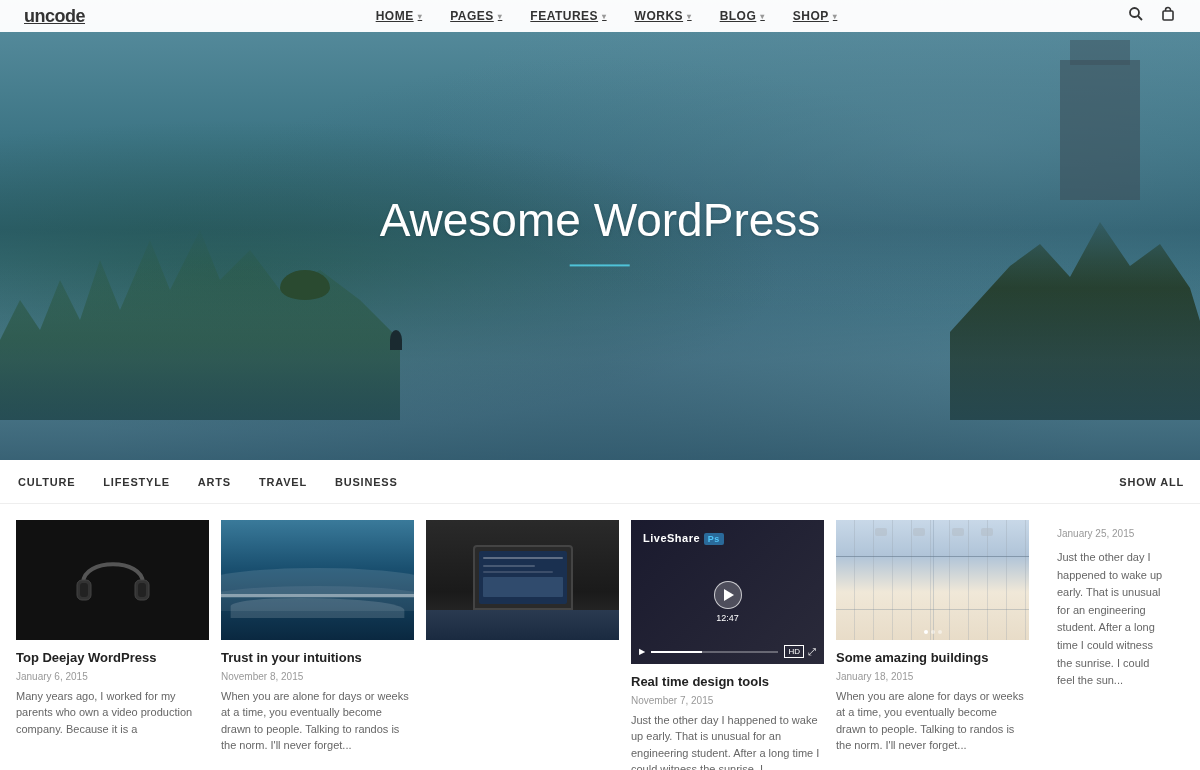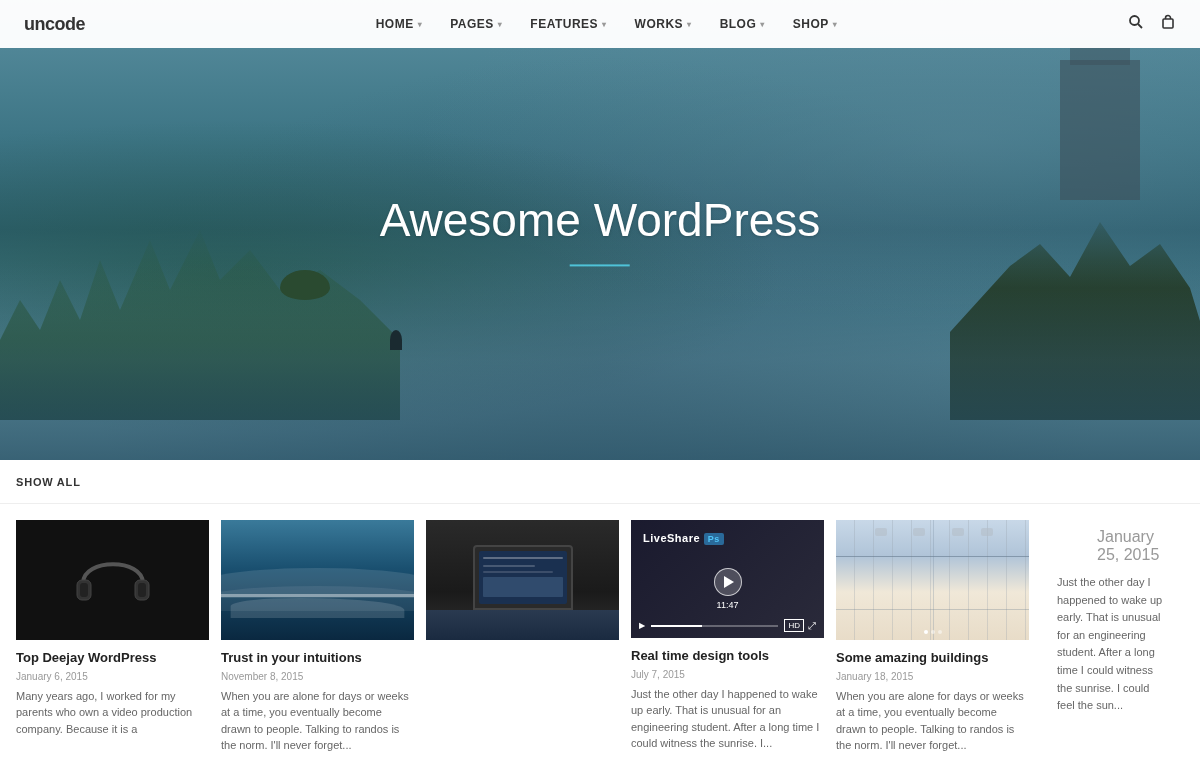--- a/index.html
+++ b/index.html
@@ -2,21 +2,21 @@
 <html><head>
   <meta charset="utf-8">
   <style>
     * { margin: 0; padding: 0; box-sizing: border-box; }
     body { font-family: 'Helvetica Neue', Arial, sans-serif; font-size: 13px; color: #333; background: #fff; width: 1200px; }
 
     
     nav {
       position: absolute; top: 0; left: 0; right: 0; z-index: 10;
       display: flex; align-items: center; justify-content: space-between;
-      padding: 16px 24px; height: 48px; background: rgba(255,255,255,0.97);
+      padding: 16px 24px; height: 32px; background: rgba(255,255,255,0.97); text-decoration: underline;
     }
     .nav-logo { font-size: 18px; font-weight: 700; color: #333; letter-spacing: -0.5px; }
     .nav-links { display: flex; gap: 0; }
     .nav-link {
       padding: 0 14px; height: 48px; display: flex; align-items: center;
       font-size: 12px; font-weight: 600; color: #333; text-transform: uppercase;
       letter-spacing: 0.5px; cursor: pointer; gap: 4px;
     }
     .nav-chevron { font-size: 8px; color: #999; }
     .nav-icons { display: flex; align-items: center; gap: 16px; }
@@ -176,21 +176,21 @@
     .card-dot { width: 4px; height: 4px; border-radius: 50%; background: rgba(255,255,255,0.5); }
     .card-dot.active { background: white; }
 
     
     .laptop-visual {
       position: absolute; inset: 0; display: flex; align-items: center; justify-content: center;
     }
 
     
     .big-title { font-size: 32px; font-weight: 700; color: #222; line-height: 1.15; margin-bottom: 8px; }
-    .big-date { font-size: 16px; color: #999; margin-bottom: 10px; margin-left: 40px; }
+    .big-date { font-size: 10px; color: #999; margin-bottom: 10px; }
     .big-excerpt { font-size: 11px; color: #666; line-height: 1.6; }
 
     
     .headphones-visual {
       position: absolute; inset: 0; display: flex; align-items: center; justify-content: center;
     }
   </style>
 </head>
 <body>
 
@@ -249,20 +249,27 @@
     <div class="hero-figure"></div>
     <div class="hero-content">
       <h1 class="hero-title">
         <span>Awesome WordPress</span><br>
       </h1>
       <div class="hero-divider"></div>
     </div>
   </div>
 
   <div class="category-bar">
+    <div class="category-links">
+      <span class="category-link">CULTURE</span>
+      <span class="category-link">LIFESTYLE</span>
+      <span class="category-link">ARTS</span>
+      <span class="category-link">TRAVEL</span>
+      <span class="category-link">BUSINESS</span>
+    </div>
     <span class="show-all">SHOW ALL</span>
   </div>
 
   <div class="blog-section">
     <div class="blog-grid">
 
       <div class="blog-card card-1">
         <div class="card-img" style="height:120px; background:#111; position:relative;">
           <div class="headphones-visual">
             <svg width="80" height="65" viewBox="0 0 80 65">
@@ -320,46 +327,46 @@
                 <div style="width:110px;height:6px;background:#1a1a1a;border-radius:0 0 3px 3px;"></div>
               </div>
             </div>
 
             <div style="position:absolute;bottom:0;left:0;right:0;height:30px;background:linear-gradient(0deg,#1a2a40 0%,#2a3a50 100%);"></div>
           </div>
         </div>
       </div>
 
       <div class="blog-card card-4">
-        <div class="card-img" style="height:118px; position:relative; overflow:hidden;">
+        <div class="card-img" style="height:144px; position:relative; overflow:hidden;">
           <div style="position:absolute;inset:0;background:linear-gradient(135deg,#1a1a2e 0%,#2a2a3a 100%);">
             <div class="video-overlay">
               <div class="video-label">
                 <span style="color:white;">LiveShare </span><span style="color:#4fc3f7;background:#2a6a9a;padding:1px 4px;border-radius:2px;font-size:9px;">Ps</span>
               </div>
               <div style="display:flex;flex-direction:column;align-items:center;margin-top:20px;">
                 <div class="play-btn">
                   <div class="play-triangle"></div>
                 </div>
-                <div class="video-time">11:47</div>
+                <div class="video-time">12:47</div>
               </div>
               <div class="video-bottom">
                 <span style="font-size:8px;color:white;">▶</span>
                 <div class="video-bar-bg">
                   <div class="video-bar-fill"></div>
                 </div>
                 <span class="video-hd">HD</span>
                 <span style="font-size:10px;color:white;margin-left:4px;">⤢</span>
               </div>
             </div>
           </div>
         </div>
         <div class="card-meta">
           <div class="card-title">Real time design tools</div>
-          <div class="card-date">July 7, 2015</div>
+          <div class="card-date">November 7, 2015</div>
           <div class="card-excerpt">Just the other day I happened to wake up early. That is unusual for an engineering student. After a long time I could witness the sunrise. I...</div>
         </div>
       </div>
 
       <div class="blog-card card-5">
         <div class="card-img" style="height:120px; position:relative; overflow:hidden;">
           <div class="buildings-inner">
             <div class="corridor-lines"></div>
             <div class="ceiling-line"></div>
             <div class="floor-line"></div>

